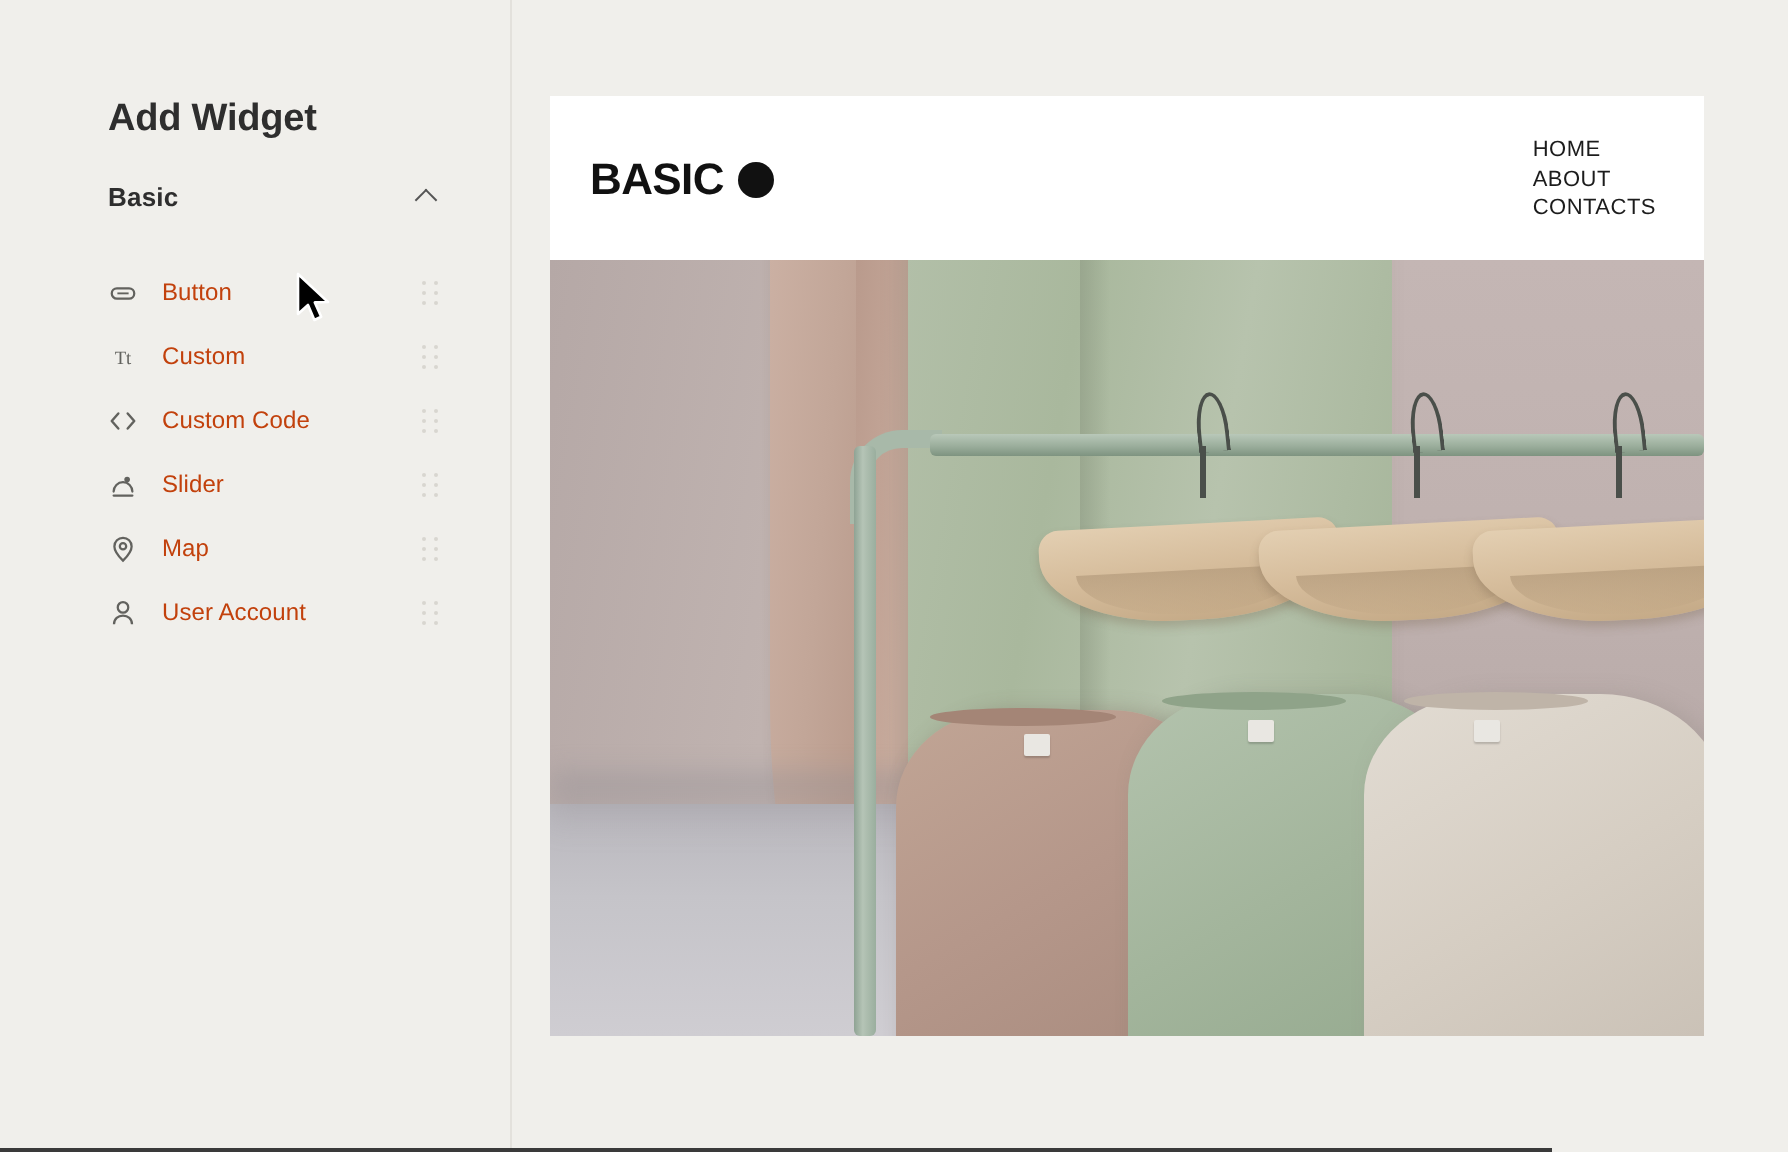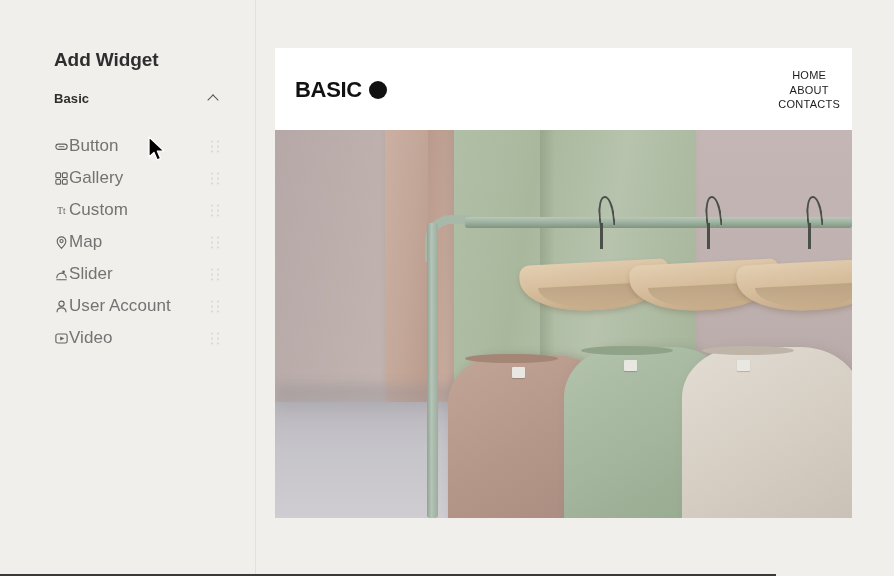--- a/index.html
+++ b/index.html
@@ -78,22 +78,23 @@
   .wi-icon {
     width: 15px; height: 15px;
     flex: 0 0 15px;
     display: flex;
     align-items: center;
     justify-content: center;
     color: #62625e;
   }
   .wi-icon svg { display: block; }
   .wi-label {
-    font-size: 17px;
-    color: #737373;
+    margin-left: 12px;
+    font-size: 12px;
+    color: #c2410c;
     letter-spacing: 0.05px;
     white-space: nowrap;
   }
   .wi-drag {
     position: absolute;
     right: 36px; top: 50%;
     transform: translateY(-50%);
     width: 9px; height: 11px;
     display: grid;
     grid-template-columns: repeat(2, 3px);
@@ -132,22 +133,22 @@
     color: #111;
   }
   #site-logo .logo-dot {
     width: 18px; height: 18px;
     background: #111;
     border-radius: 50%;
     display: block;
   }
   #site-nav {
     position: absolute;
-    right: 12px; top: 20px;
-    text-align: center;
+    right: 24px; top: 20px;
+    text-align: left;
   }
   #site-nav .nav-item {
     display: block;
     font-size: 11px;
     line-height: 14.5px;
     color: #1c1c1c;
     letter-spacing: 0.25px;
     cursor: pointer;
   }
 
@@ -312,61 +313,42 @@
             <i></i>
             <i></i>
             <i></i>
             <i></i>
             <i></i>
             <i></i>
           </span>
         </li>
         <li class="widget-item">
           <span class="wi-icon">
-            <svg width="15" height="15" viewBox="0 0 16 16" fill="none" stroke="currentColor" stroke-width="1.2">
-              <rect x="2" y="2" width="5" height="5" rx="1"></rect>
-              <rect x="9" y="2" width="5" height="5" rx="1"></rect>
-              <rect x="2" y="9" width="5" height="5" rx="1"></rect>
-              <rect x="9" y="9" width="5" height="5" rx="1"></rect>
-            </svg>
-          </span>
-          <span class="wi-label">Gallery</span>
-          <span class="wi-drag">
-            <i></i>
-            <i></i>
-            <i></i>
-            <i></i>
-            <i></i>
-            <i></i>
-          </span>
-        </li>
-        <li class="widget-item">
-          <span class="wi-icon">
             <svg width="15" height="15" viewBox="0 0 16 16">
               <text x="8" y="11.5" font-family="Liberation Serif, serif" font-size="10" text-anchor="middle" fill="currentColor">Tt</text>
             </svg>
           </span>
           <span class="wi-label">Custom</span>
           <span class="wi-drag">
             <i></i>
             <i></i>
             <i></i>
             <i></i>
             <i></i>
             <i></i>
           </span>
         </li>
         <li class="widget-item">
           <span class="wi-icon">
-            <svg width="15" height="15" viewBox="0 0 16 16" fill="none" stroke="currentColor" stroke-width="1.2">
-              <path d="M8 14.2s4.6-4.6 4.6-7.6a4.6 4.6 0 1 0-9.2 0c0 3 4.6 7.6 4.6 7.6z"></path>
-              <circle cx="8" cy="6.5" r="1.7"></circle>
-            </svg>
-          </span>
-          <span class="wi-label">Map</span>
+            <svg width="15" height="15" viewBox="0 0 16 16" fill="none" stroke="currentColor" stroke-width="1.3" stroke-linecap="round" stroke-linejoin="round">
+              <polyline points="5.5,4 2,8 5.5,12"></polyline>
+              <polyline points="10.5,4 14,8 10.5,12"></polyline>
+            </svg>
+          </span>
+          <span class="wi-label">Custom Code</span>
           <span class="wi-drag">
             <i></i>
             <i></i>
             <i></i>
             <i></i>
             <i></i>
             <i></i>
           </span>
         </li>
         <li class="widget-item">
@@ -383,42 +365,42 @@
             <i></i>
             <i></i>
             <i></i>
             <i></i>
             <i></i>
           </span>
         </li>
         <li class="widget-item">
           <span class="wi-icon">
             <svg width="15" height="15" viewBox="0 0 16 16" fill="none" stroke="currentColor" stroke-width="1.2">
+              <path d="M8 14.2s4.6-4.6 4.6-7.6a4.6 4.6 0 1 0-9.2 0c0 3 4.6 7.6 4.6 7.6z"></path>
+              <circle cx="8" cy="6.5" r="1.7"></circle>
+            </svg>
+          </span>
+          <span class="wi-label">Map</span>
+          <span class="wi-drag">
+            <i></i>
+            <i></i>
+            <i></i>
+            <i></i>
+            <i></i>
+            <i></i>
+          </span>
+        </li>
+        <li class="widget-item">
+          <span class="wi-icon">
+            <svg width="15" height="15" viewBox="0 0 16 16" fill="none" stroke="currentColor" stroke-width="1.2">
               <circle cx="8" cy="5" r="2.8"></circle>
               <path d="M3.2 14c0-2.9 2.2-4.6 4.8-4.6s4.8 1.7 4.8 4.6"></path>
             </svg>
           </span>
           <span class="wi-label">User Account</span>
-          <span class="wi-drag">
-            <i></i>
-            <i></i>
-            <i></i>
-            <i></i>
-            <i></i>
-            <i></i>
-          </span>
-        </li>
-        <li class="widget-item">
-          <span class="wi-icon">
-            <svg width="15" height="15" viewBox="0 0 16 16" fill="none" stroke="currentColor" stroke-width="1.2">
-              <rect x="2" y="3.2" width="12" height="9.6" rx="2"></rect>
-              <polygon points="6.6,5.9 11,8 6.6,10.1" fill="currentColor" stroke="none"></polygon>
-            </svg>
-          </span>
-          <span class="wi-label">Video</span>
           <span class="wi-drag">
             <i></i>
             <i></i>
             <i></i>
             <i></i>
             <i></i>
             <i></i>
           </span>
         </li>
       </ul>

